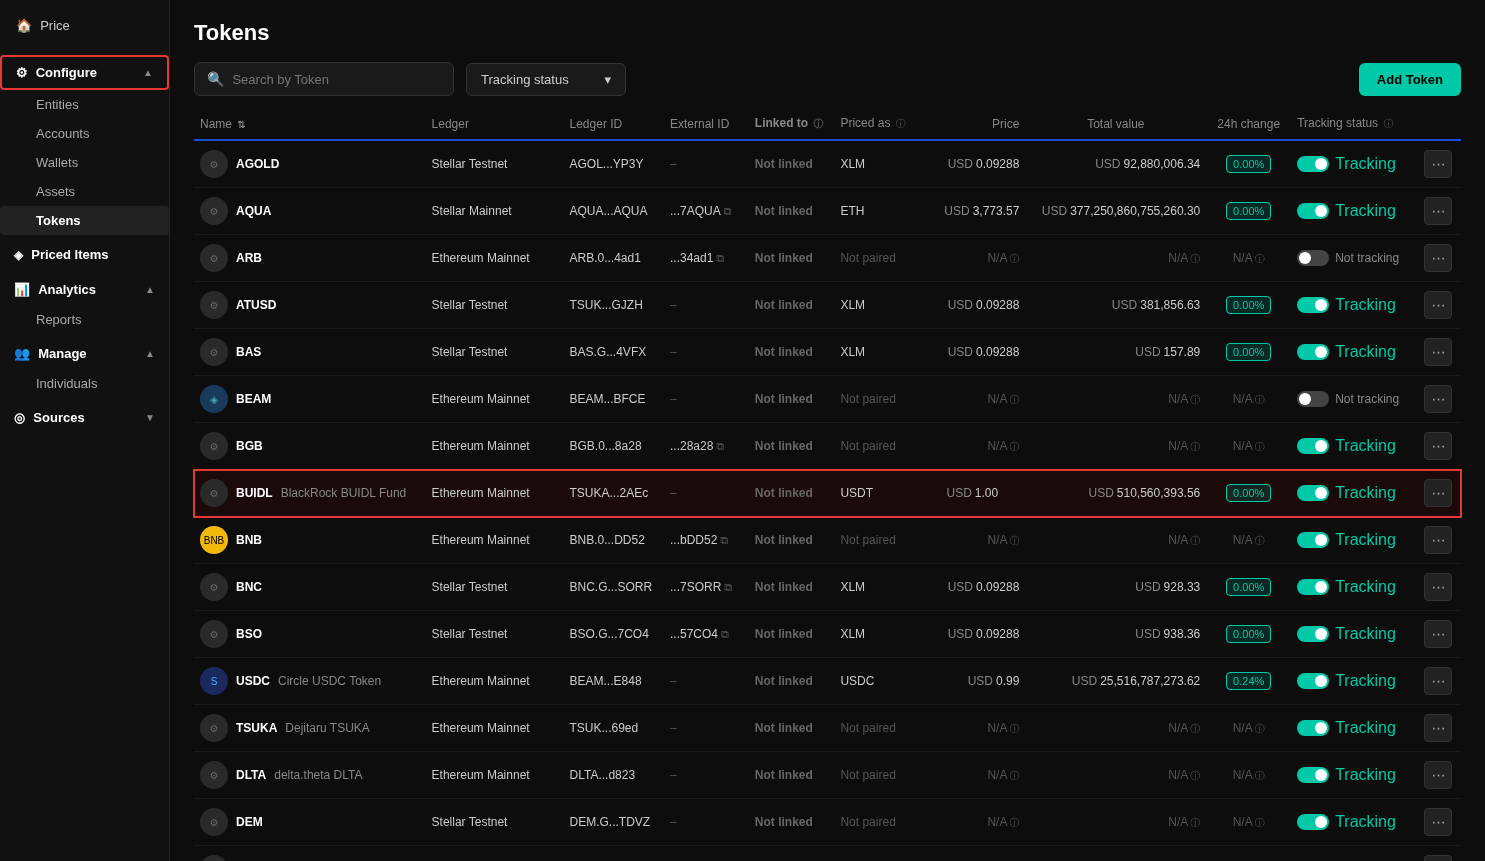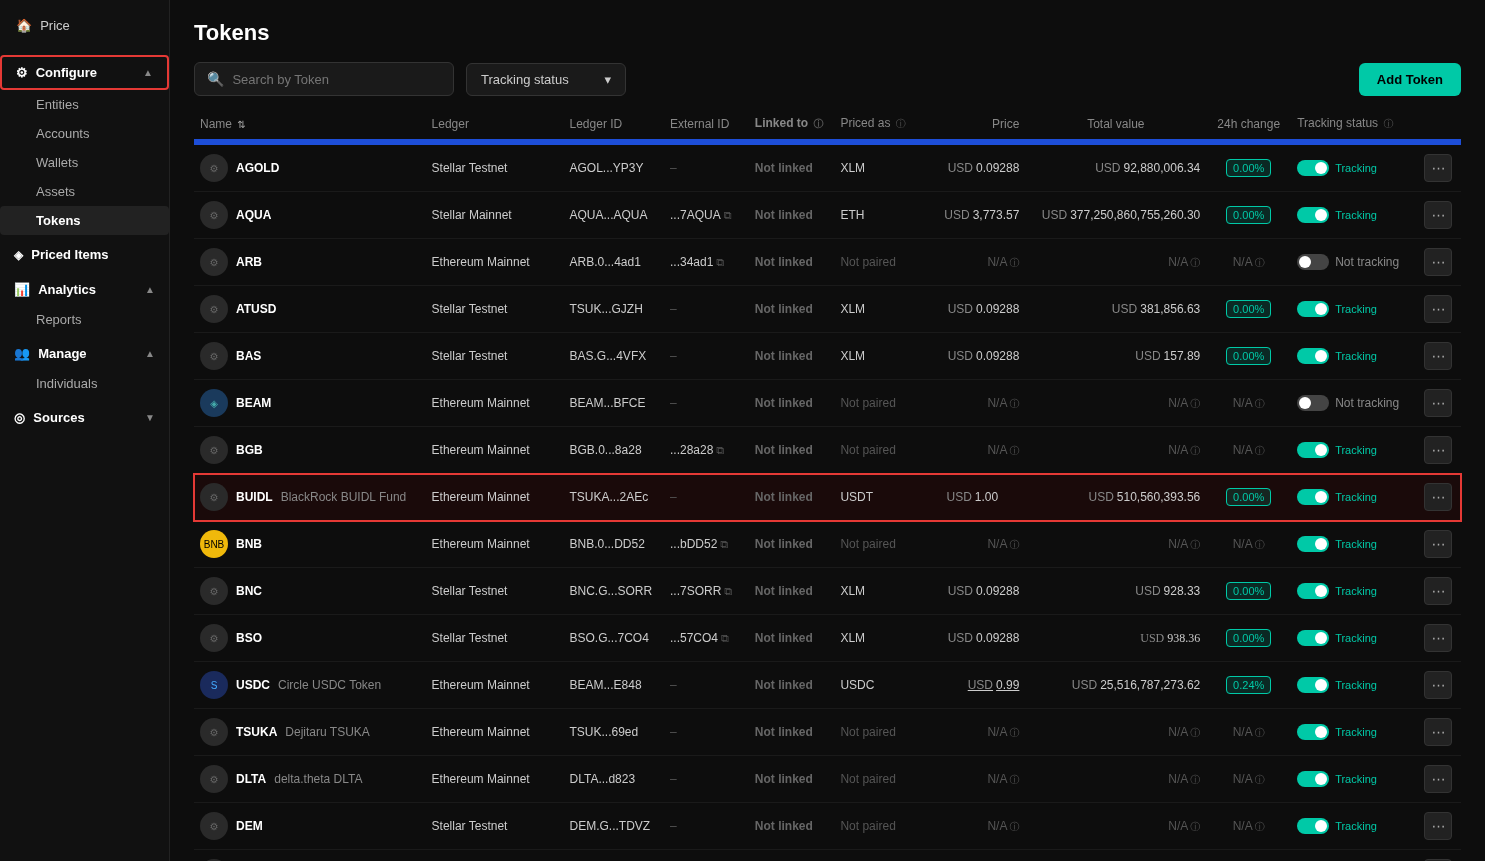--- a/index.html
+++ b/index.html
@@ -23,35 +23,35 @@
     .toolbar { display: flex; align-items: center; gap: 12px; }
     .search-box { display: flex; align-items: center; background: #1a1a1a; border: 1px solid #333; border-radius: 6px; padding: 8px 12px; width: 260px; gap: 8px; }
     .search-box input { background: none; border: none; outline: none; color: #ccc; font-size: 13px; width: 100%; }
     .search-icon { color: #666; font-size: 14px; }
     .dropdown-btn { display: flex; align-items: center; background: #1a1a1a; border: 1px solid #333; border-radius: 6px; padding: 8px 14px; gap: 8px; color: #ccc; cursor: pointer; font-size: 13px; min-width: 160px; }
     .add-btn { margin-left: auto; background: #00c9a7; color: #000; border: none; border-radius: 6px; padding: 9px 18px; font-weight: 700; font-size: 13px; cursor: pointer; }
 
     
     .table-wrap { flex: 1; overflow-y: auto; padding: 0 24px; }
     table { width: 100%; border-collapse: collapse; }
-    thead th { position: sticky; top: 0; background: #0d0d0d; padding: 8px 6px; text-align: left; font-size: 12px; color: #888; font-weight: 500; white-space: nowrap; border-bottom: 6px solid #1d4ed8; z-index: 10; }
+    thead th { position: sticky; top: 0; background: #0d0d0d; padding: 8px 6px; text-align: left; font-size: 12px; color: #888; font-weight: 500; white-space: nowrap; border-bottom: 2px solid #1d4ed8; z-index: 10; }
     tbody tr { border-bottom: 1px solid #1a1a1a; }
     td { padding: 9px 6px; font-size: 12px; color: #ccc; white-space: nowrap; vertical-align: middle; }
     .token-logo { width: 28px; height: 28px; border-radius: 50%; background: #333; display: flex; align-items: center; justify-content: center; font-size: 10px; color: #888; flex-shrink: 0; }
     .token-cell { display: flex; align-items: center; gap: 8px; }
     .token-symbol { font-weight: 700; color: #fff; }
     .token-name { color: #888; }
     .price-prefix { color: #888; margin-right: 3px; }
     .badge-green { background: rgba(0, 201, 167, 0.15); color: #00c9a7; border: 1px solid #00c9a7; border-radius: 4px; padding: 2px 6px; font-size: 11px; }
     .toggle-track { width: 32px; height: 16px; background: #00c9a7; border-radius: 8px; position: relative; cursor: pointer; }
     .toggle-track.off { background: #444; }
     .toggle-thumb { width: 12px; height: 12px; background: #fff; border-radius: 50%; position: absolute; top: 2px; }
     .toggle-thumb.on { right: 2px; }
     .toggle-thumb.off { left: 2px; }
-    .tracking-label { color: #00c9a7; font-size: 11px; }
+    .tracking-label { color: #00c9a7; font-size: 16px; }
     .not-tracking-label { color: #888; font-size: 12px; }
     .more-btn { width: 28px; height: 28px; background: #222; border: 1px solid #333; border-radius: 4px; display: flex; align-items: center; justify-content: center; cursor: pointer; color: #aaa; font-size: 14px; }
     .info-icon { color: #555; font-size: 10px; cursor: help; margin-left: 2px; }
     .sort-icon { color: #aaa; font-size: 10px; margin-left: 2px; }
     .col-name { min-width: 180px; }
     .col-ledger { min-width: 130px; }
     .col-ledger-id { min-width: 90px; }
     .col-ext-id { min-width: 80px; }
     .col-linked { min-width: 80px; font-weight: bold; }
     .col-priced { min-width: 80px; }
@@ -456,21 +456,21 @@
         <span class="token-symbol">BSO</span>
         <span class="token-name"></span>
       </div>
     </td>
     <td class="col-ledger">Stellar Testnet</td>
     <td class="col-ledger-id">BSO.G...7CO4</td>
     <td class="col-ext-id"><span>...57CO4</span><span class="copy-icon">⧉</span></td>
     <td class="col-linked" style="color:#666;">Not linked</td>
     <td class="col-priced">XLM</td>
     <td class="col-price" style="text-align:right;"><span class="price-prefix">USD</span>0.09288</td>
-    <td class="col-total" style="text-align:right;font-family:Liberation Serif, serif;"><span class="price-prefix">USD</span>938.36</td>
+    <td class="col-total" style="text-align:right;"><span class="price-prefix">USD</span>938.36</td>
     <td class="col-24h" style="text-align:center;"><span class="badge-green">0.00%</span></td>
     <td class="col-tracking">
               <div style="display:flex;align-items:center;gap:6px;">
         <div class="toggle-track">
                   <div class="toggle-thumb on"></div>
                 </div>
         <span class="tracking-label">Tracking</span>
        </div>
             </td>
     <td class="col-actions">
@@ -483,21 +483,21 @@
         <div class="token-logo" style="background:#1a2a5c;color:#4af;">S</div>
         <span class="token-symbol">USDC</span>
         <span class="token-name">Circle USDC Token</span>
       </div>
     </td>
     <td class="col-ledger">Ethereum Mainnet</td>
     <td class="col-ledger-id">BEAM...E848</td>
     <td class="col-ext-id"><span style="color:#555;">–</span></td>
     <td class="col-linked" style="color:#666;">Not linked</td>
     <td class="col-priced">USDC</td>
-    <td class="col-price" style="text-align:right;text-decoration:underline;"><span class="price-prefix">USD</span>0.99</td>
+    <td class="col-price" style="text-align:right;"><span class="price-prefix">USD</span>0.99</td>
     <td class="col-total" style="text-align:right;"><span class="price-prefix">USD</span>25,516,787,273.62</td>
     <td class="col-24h" style="text-align:center;"><span class="badge-green">0.24%</span></td>
     <td class="col-tracking">
               <div style="display:flex;align-items:center;gap:6px;">
         <div class="toggle-track">
                   <div class="toggle-thumb on"></div>
                 </div>
         <span class="tracking-label">Tracking</span>
        </div>
             </td>

